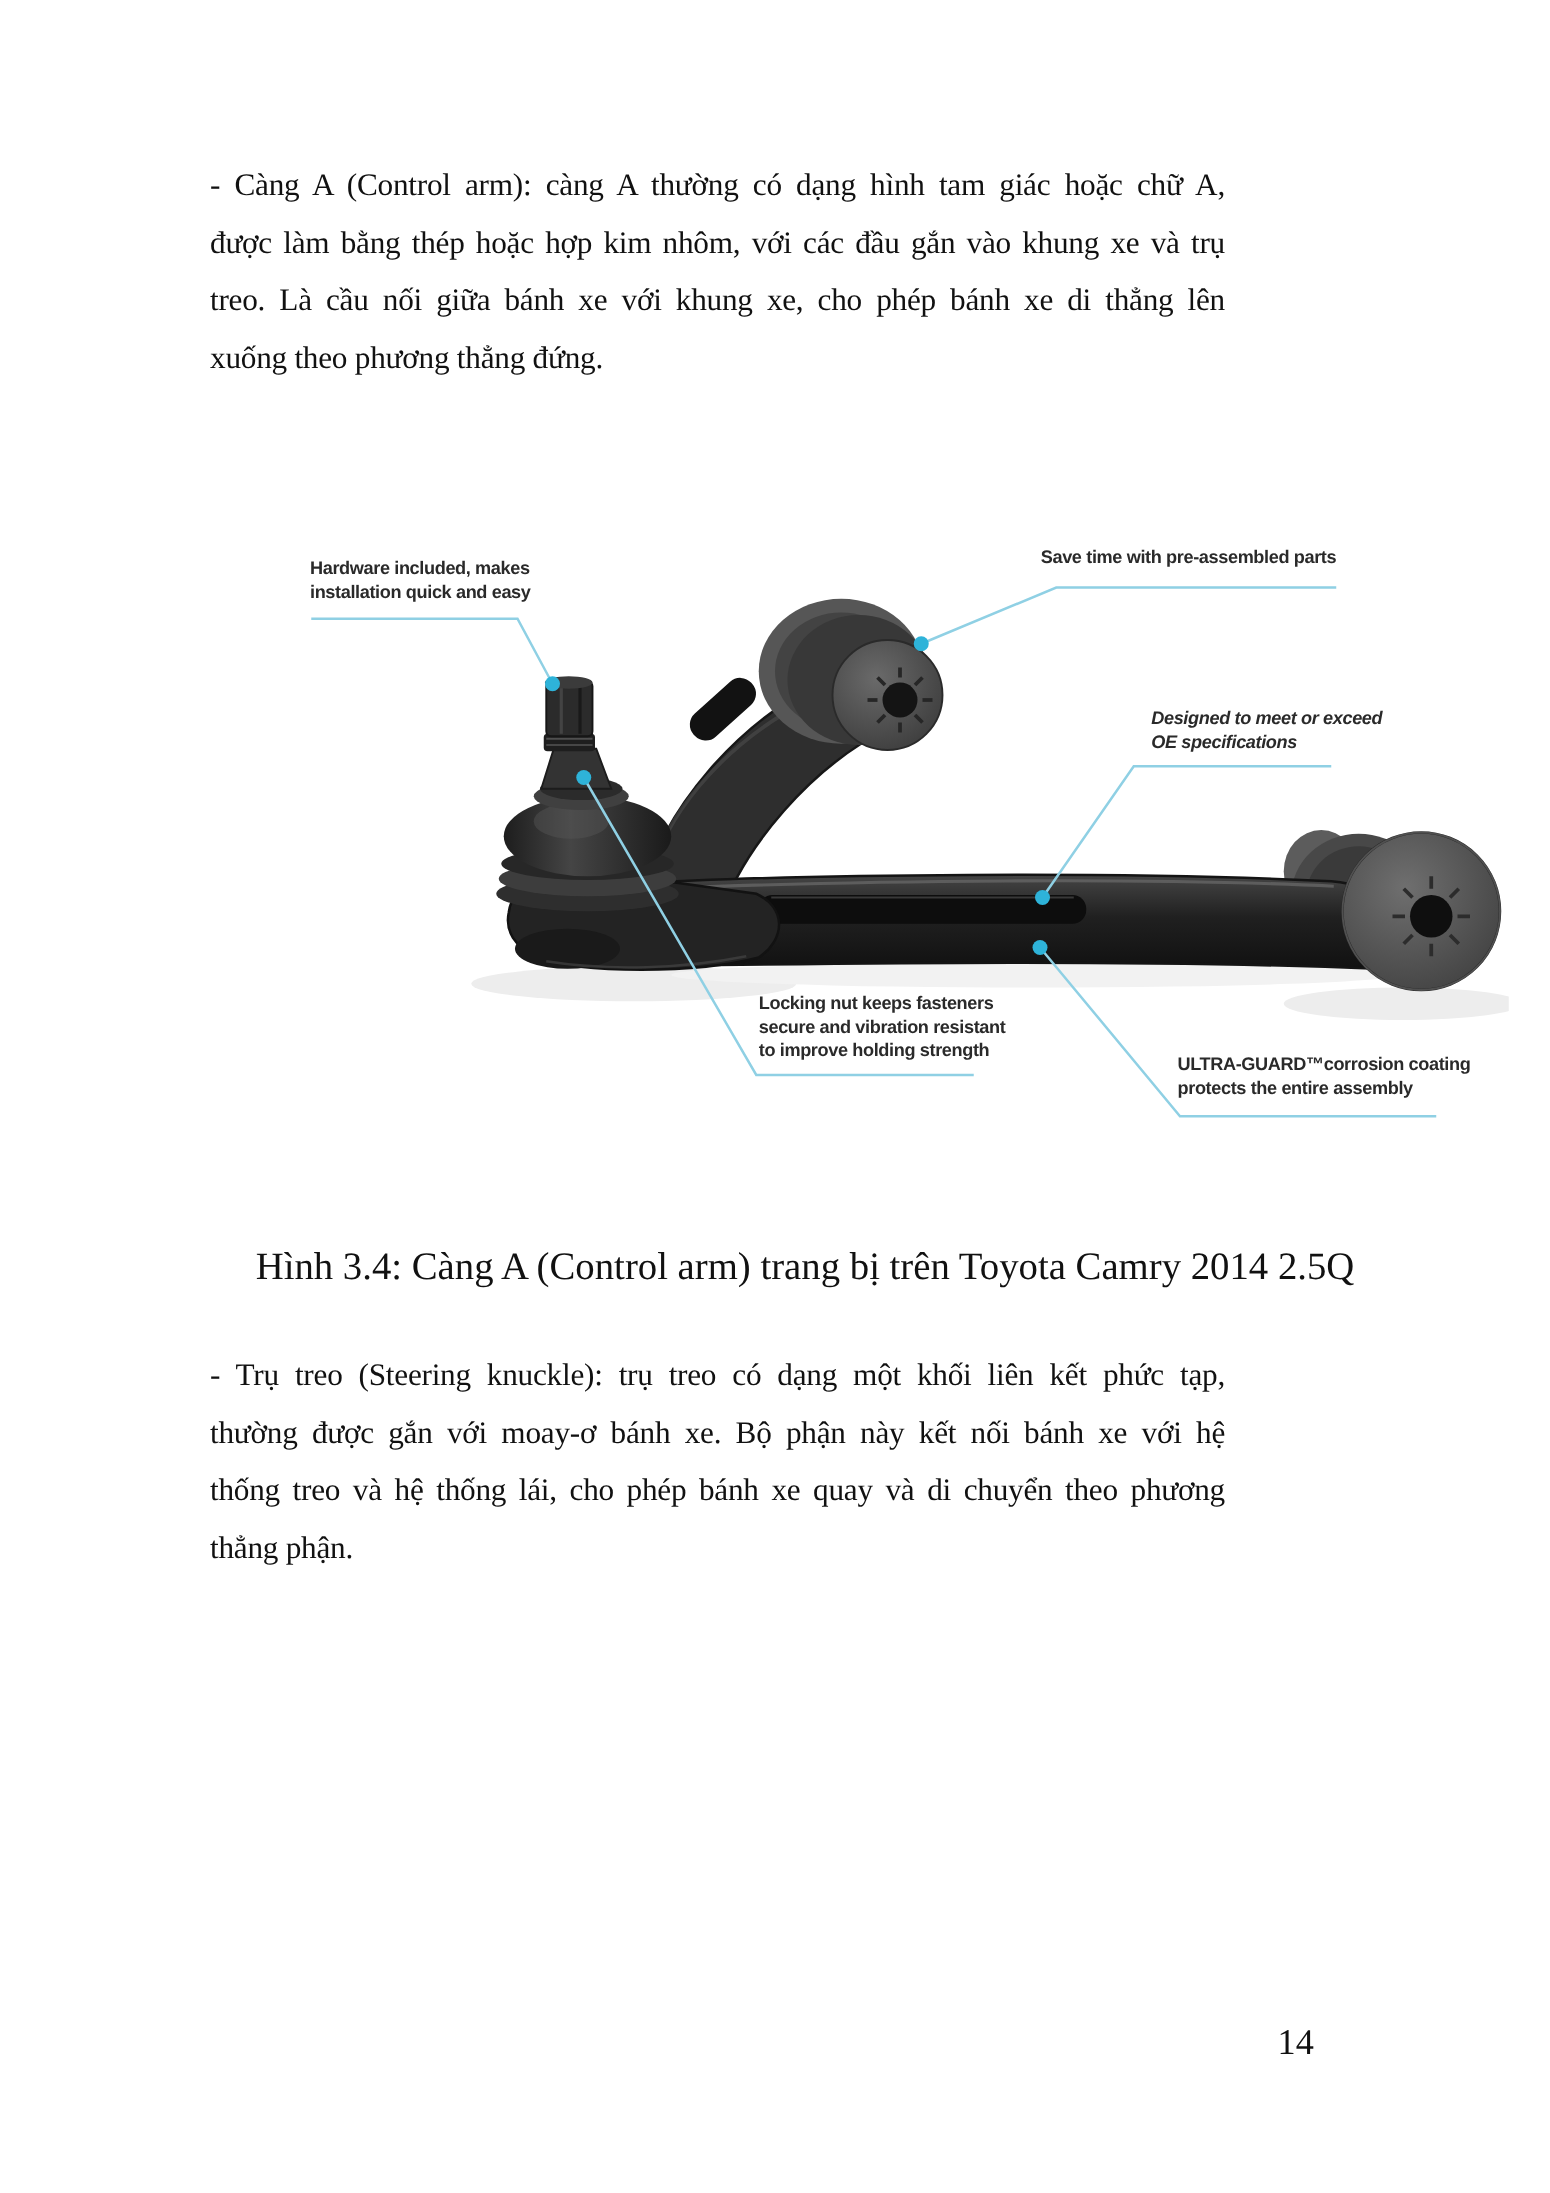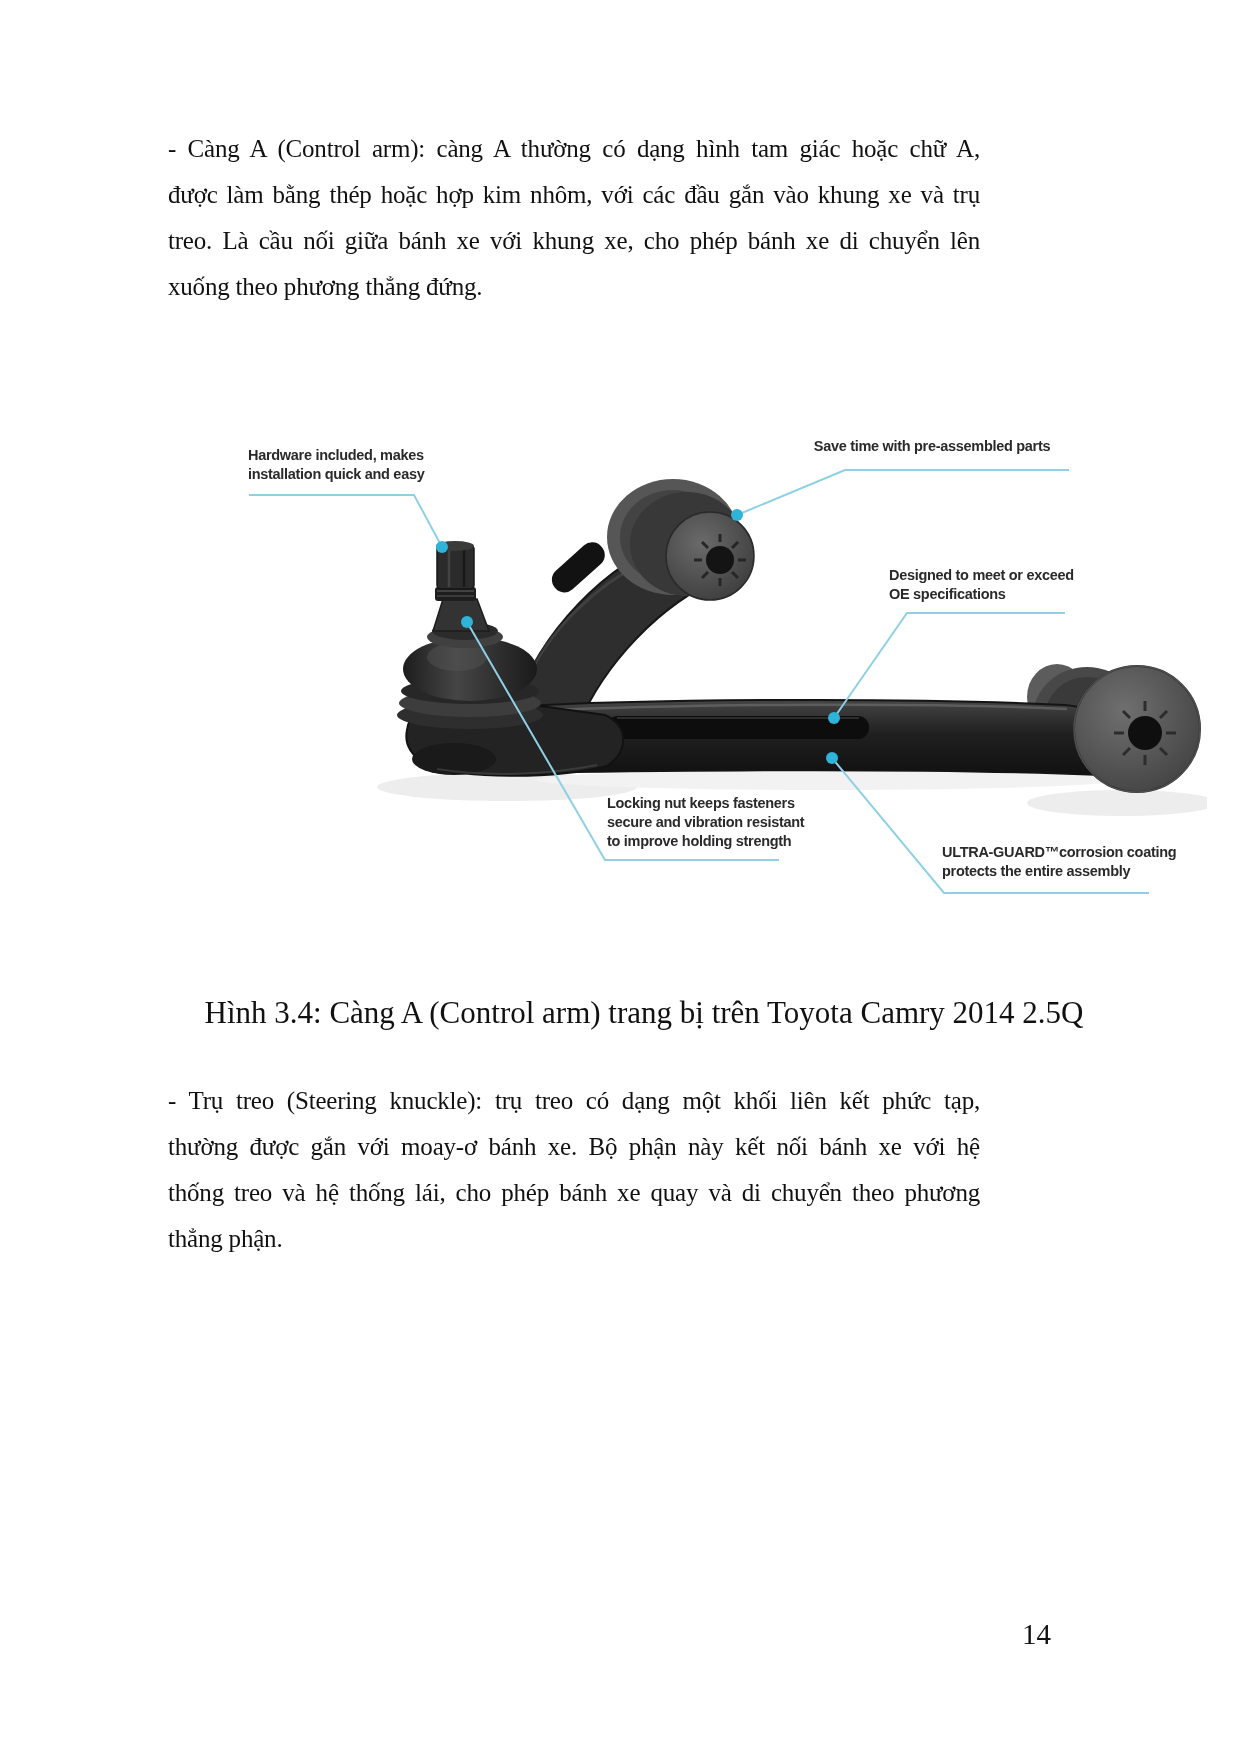--- a/index.html
+++ b/index.html
@@ -39,36 +39,36 @@
   .figure{
     position:absolute;left:0;top:380px;width:1240px;height:530px;margin-left:37px;
   }
   .figure svg{position:absolute;left:170px;top:5px;}
   .callout{
     position:absolute;
     font-family:"Liberation Sans","DejaVu Sans",sans-serif;
     font-weight:bold;font-size:14.5px;line-height:19px;
     letter-spacing:-0.3px;color:#2a2a2a;white-space:nowrap;
   }
-  .callout.right{text-align:center;}
+  .callout.right{text-align:right;}
   .co-hardware{left:211px;top:66px;}
   .co-save{left:758px;top:57px;width:274px;}
-  .co-designed{left:852px;top:186px;}
+  .co-designed{left:884px;top:186px;font-style:italic;}
   .co-locking{left:570px;top:414px;}
   .co-ultra{left:905px;top:463px;}
 </style>
 </head>
 <body>
 
 <div class="page">
 
   <div class="para" style="top:126px;">
     <div class="ln">- Càng A (Control arm): càng A thường có dạng hình tam giác hoặc chữ A,</div>
     <div class="ln">được làm bằng thép hoặc hợp kim nhôm, với các đầu gắn vào khung xe và trụ</div>
-    <div class="ln">treo. Là cầu nối giữa bánh xe với khung xe, cho phép bánh xe di chuyển lên</div>
+    <div class="ln">treo. Là cầu nối giữa bánh xe với khung xe, cho phép bánh xe di thẳng lên</div>
     <div class="ln last">xuống theo phương thẳng đứng.</div>
   </div>
 
   <div class="figure">
 
     <svg width="1000" height="520" viewBox="0 0 1000 520">
       <defs>
         <linearGradient id="barGrad" x1="0" y1="0" x2="0" y2="1">
           <stop offset="0" stop-color="#454545"></stop>
           <stop offset="0.45" stop-color="#202020"></stop>

